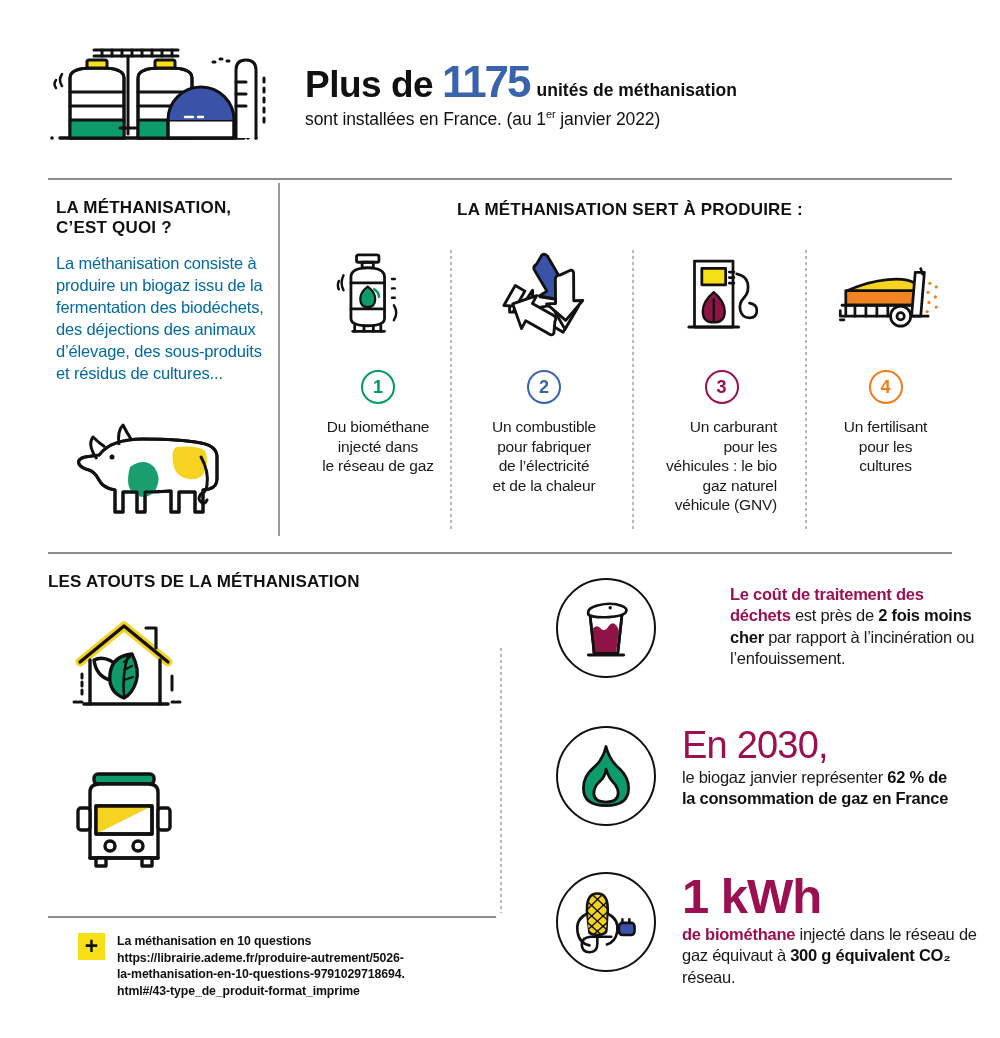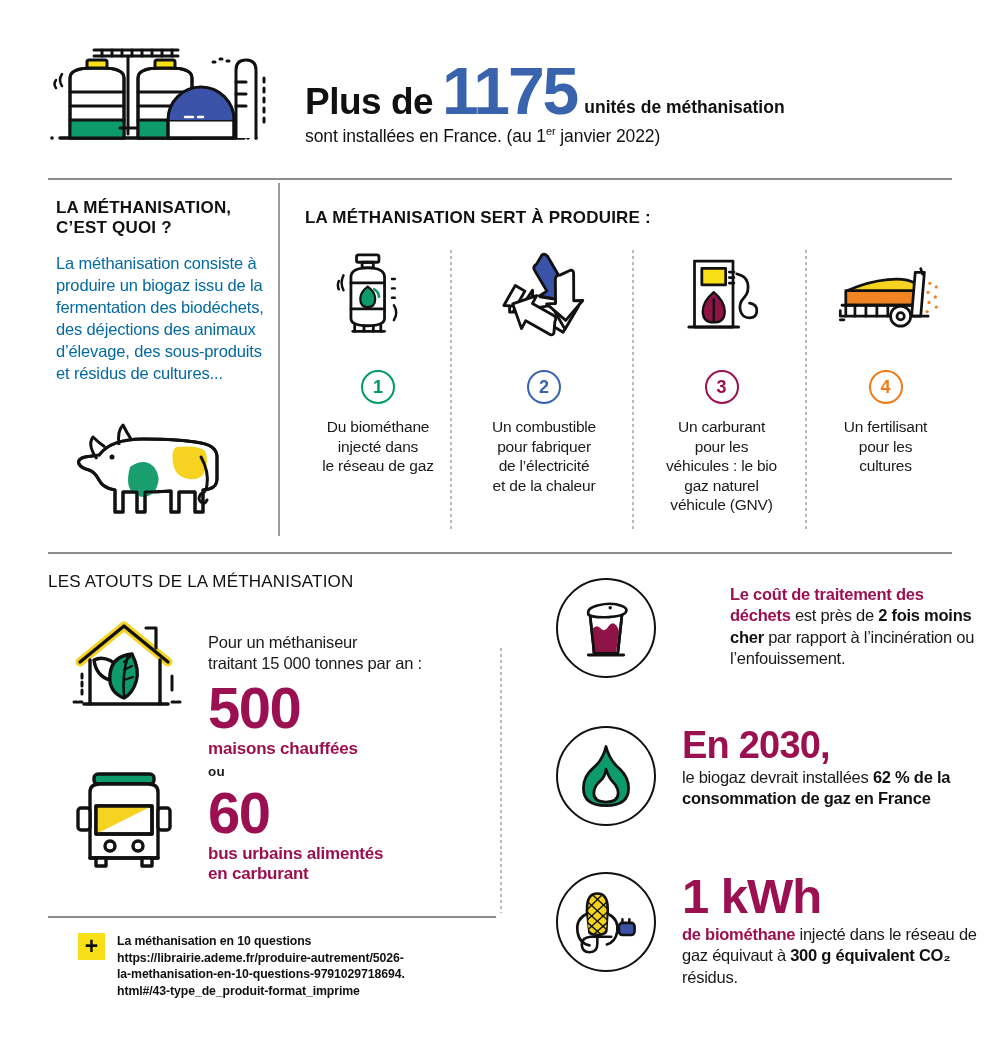--- a/index.html
+++ b/index.html
@@ -14,21 +14,21 @@
 
   
   #header { position: absolute; left: 0; top: 0; width: 1000px; height: 178px; }
   #header-illus { position: absolute; left: 48px; top: 34px; width: 230px; height: 112px; }
   #header-text { position: absolute; left: 305px; top: 62px; width: 640px; }
   .hl1 { display: flex; align-items: baseline; }
   .plusde {
     font-size: 37px; font-weight: bold; letter-spacing: -0.5px; color: #111;
   }
   .bignum {
-    font-size: 66px; font-weight: bold; color: #3a63ae;
+    font-size: 44px; font-weight: bold; color: #3a63ae;
     letter-spacing: -2px; margin-left: 9px; line-height: 0.9;
   }
   .unites {
     font-size: 17.5px; font-weight: bold; color: #111; margin-left: 7px;
     position: relative; top: -1px;
   }
   .hl2 { font-size: 17.5px; color: #111; margin-top: 2px; letter-spacing: -0.1px; }
   .hl2 sup { font-size: 11px; vertical-align: super; }
 
   
@@ -46,37 +46,37 @@
     font-size: 17px; font-weight: bold; color: #111;
     letter-spacing: 0.2px; line-height: 1.18; text-transform: uppercase;
   }
   #mid-left-body {
     margin-top: 15px; font-size: 16.5px; line-height: 1.33; color: #0369a1;
     letter-spacing: -0.15px;
   }
   #cow { position: absolute; left: 45px; top: 415px; width: 200px; height: 105px; }
 
   
-  #mid-right { position: absolute; left: 305px; top: 208px; width: 650px; }
+  #mid-right { position: absolute; left: 305px; top: 200px; width: 650px; text-align: center; }
   #produce-title { font-size: 17px; font-weight: bold; letter-spacing: 0.2px; }
   #cards { position: absolute; left: 303px; top: 245px; width: 660px; height: 290px; display: flex; }
   .card { width: 165px; display: flex; flex-direction: column; align-items: center; }
   .card-icon { height: 92px; display: flex; align-items: flex-end; justify-content: center; }
   .badge {
     margin-top: 33px; width: 34px; height: 34px; border-radius: 50%;
     border: 2.6px solid currentColor; display: flex; align-items: center;
     justify-content: center; font-size: 18px; font-weight: bold;
   }
   .card-label {
     margin-top: 13px; font-size: 15.5px; line-height: 1.26; text-align: center;
     color: #1a1a1a; letter-spacing: -0.2px; padding: 0 6px;
   }
 
   
-  #atouts-title { position: absolute; left: 48px; top: 572px; font-size: 17px; font-weight: normal; letter-spacing: 0.2px; }
+  #atouts-title { position: absolute; left: 48px; top: 572px; font-size: 17px; font-weight: bold; letter-spacing: 0.2px; }
   #house { position: absolute; left: 72px; top: 620px; width: 110px; height: 95px; }
   #bus   { position: absolute; left: 72px; top: 768px; width: 110px; height: 105px; }
 
   #stats { position: absolute; left: 208px; top: 632px; width: 300px; }
   .stat-intro { font-size: 16.5px; line-height: 1.28; color: #1a1a1a; letter-spacing: -0.2px; }
   .stat-num { font-size: 58px; font-weight: bold; color: #9b1050; line-height: 1.02; letter-spacing: -1.5px; margin-top: 4px; }
   .stat-sub { font-size: 17px; font-weight: bold; color: #9b1050; line-height: 1.2; letter-spacing: -0.2px; margin-top: 2px; }
   .stat-ou { font-size: 13.5px; font-weight: bold; color: #1a1a1a; margin-top: 4px; letter-spacing: 0.3px; }
 
   
@@ -90,21 +90,21 @@
 
   
   .fact { position: absolute; display: flex; align-items: flex-start; }
   .fact-circle {
     width: 100px; height: 100px; border-radius: 50%; border: 2.4px solid #111;
     flex: 0 0 auto; display: flex; align-items: center; justify-content: center;
   }
   .fact-text { margin-left: 26px; font-size: 16.5px; line-height: 1.3; color: #1a1a1a; letter-spacing: -0.25px; padding-top: 6px; }
   .mag { color: #9b1050; font-weight: bold; }
   .blk { color: #111; font-weight: bold; }
-  .big-mag { color: #9b1050; font-weight: bold; font-size: 38px; line-height: 1.05; letter-spacing: -0.8px; }
+  .big-mag { color: #9b1050; font-weight: normal; font-size: 38px; line-height: 1.05; letter-spacing: -0.8px; }
   .huge-mag { color: #9b1050; font-weight: bold; font-size: 49px; line-height: 1.0; letter-spacing: -1px; }
   #fact1 { left: 556px; top: 578px; gap: 48px; }
   #fact2 { left: 556px; top: 726px; }
   #fact3 { left: 556px; top: 872px; }
 </style>
 </head>
 <body>
 
 <div id="page">
 
@@ -265,21 +265,21 @@
             <path d="M56 22 h5 M56 28 h5 M56 34 h5"></path>
             <path d="M39 44 q12 10 12 21 q0 12-12 12 q-12 0-12-12 q0-11 12-21 z" fill="#8e1346" stroke="#111" stroke-width="2.5"></path>
             <path d="M39 52 v24" stroke="#111" stroke-width="2.5"></path>
             <path d="M64 24 q10 2 12 10 q2 10-4 16 q-6 6-4 14 q2 8 10 8 q8 0 8-8 q0-7-8-8"></path>
           </g>
         </svg>
       </div>
       <div class="badge" style="color:#9b1050;">
         <span>3</span>
       </div>
-      <div class="card-label" style="white-space:pre-line;">Un carburant
+      <div class="card-label" style="white-space:pre-line;text-align:right;">Un carburant
 pour les
 véhicules : le bio
 gaz naturel
 véhicule (GNV)</div>
     </div>
 
     <div class="card" style="width:155px;">
       <div class="card-icon">
         <svg viewBox="0 0 116 82" width="106" height="80">
           <g fill="none" stroke="#111" stroke-width="3" stroke-linejoin="round" stroke-linecap="round">
@@ -346,30 +346,20 @@
       <rect x="6" y="40" width="12" height="22" rx="3" fill="#fff"></rect>
       <rect x="86" y="40" width="12" height="22" rx="3" fill="#fff"></rect>
       <circle cx="38" cy="78" r="5" fill="#fff"></circle>
       <circle cx="66" cy="78" r="5" fill="#fff"></circle>
       <path d="M18 90 h68"></path>
       <rect x="24" y="90" width="10" height="8" fill="#fff"></rect>
       <rect x="70" y="90" width="10" height="8" fill="#fff"></rect>
     </g>
   </svg>
 
-  <div id="stats">
-    <div class="stat-intro" style="white-space:pre-line;">Pour un méthaniseur
-traitant 15 000 tonnes par an :</div>
-    <div class="stat-num">500</div>
-    <div class="stat-sub">maisons chauffées</div>
-    <div class="stat-ou">ou</div>
-    <div class="stat-num">60</div>
-    <div class="stat-sub" style="white-space:pre-line;">bus urbains alimentés
-en carburant</div>
-  </div>
 
   <div class="dotline" style="left:500px; top:648px; height:265px;"></div>
   <div class="hrule" style="left:48px; top:916px; width:448px; height:1.6px;"></div>
 
   <div id="footer">
     <div id="plus-box">+</div>
     <div id="footer-text">
       <div>La méthanisation en 10 questions</div>
       <div>https://librairie.ademe.fr/produire-autrement/5026-</div>
       <div>la-methanisation-en-10-questions-9791029718694.</div>
@@ -399,38 +389,38 @@
     <div class="fact-circle">
       <svg viewBox="0 0 64 76" width="56" height="66">
         <g stroke="#111" stroke-width="3.2" stroke-linejoin="round" stroke-linecap="round">
           <path d="M32 4 q4 16 16 26 q10 10 10 22 q0 20-26 20 q-26 0-26-20 q0-14 12-24 q10-8 14-24 z" fill="#0d9b6c"></path>
           <path d="M32 30 q3 10 9 16 q5 6 5 12 q0 10-14 10 q-14 0-14-10 q0-8 7-14 q6-5 7-14 z" fill="#fff"></path>
         </g>
       </svg>
     </div>
     <div class="fact-text" style="width:280px; padding-top:0;">
       <div class="big-mag">En 2030,</div>
-      <div style="margin-top:1px;"><span>le biogaz devrait installées </span><span class="blk">62 % de la consommation de gaz en France</span></div>
+      <div style="margin-top:1px;"><span>le biogaz janvier représenter </span><span class="blk">62 % de la consommation de gaz en France</span></div>
     </div>
   </div>
 
   <div class="fact" id="fact3">
     <div class="fact-circle">
       <svg viewBox="0 0 74 78" width="64" height="68">
         <g fill="none" stroke="#111" stroke-width="3" stroke-linejoin="round" stroke-linecap="round">
           <path d="M27 6 q12 0 12 18 v20 q0 10-12 10 q-12 0-12-10 v-20 q0-18 12-18 z" fill="#f5d320"></path>
           <path d="M16 16 l22 20 M16 28 l22 20 M16 40 l16 14 M22 8 l17 16" stroke="#111" stroke-width="1.6"></path>
           <path d="M38 16 l-22 20 M38 28 l-22 20 M38 40 l-16 14 M32 8 l-16 16" stroke="#111" stroke-width="1.6"></path>
           <path d="M14 30 q-12 6-10 20 q2 14 14 16" fill="#fff"></path>
           <path d="M40 30 q12 6 10 20 q-2 12-12 15" fill="#fff"></path>
           <path d="M27 54 v10 q0 10-9 10 q-9 0-9-9 q0-8 10-9 h24"></path>
           <rect x="52" y="40" width="18" height="14" rx="4" fill="#3a52a8"></rect>
           <path d="M56 36 v4 M64 36 v4"></path>
         </g>
       </svg>
     </div>
     <div class="fact-text" style="width:300px; padding-top:0;">
       <div class="huge-mag">1 kWh</div>
-      <div style="margin-top:3px;"><span class="mag">de biométhane</span><span> injecté dans le réseau de gaz équivaut à </span><span class="blk">300 g équivalent CO₂</span><span> résidus.</span></div>
+      <div style="margin-top:3px;"><span class="mag">de biométhane</span><span> injecté dans le réseau de gaz équivaut à </span><span class="blk">300 g équivalent CO₂</span><span> réseau.</span></div>
     </div>
   </div>
 
 </div>
 
 </body></html>

